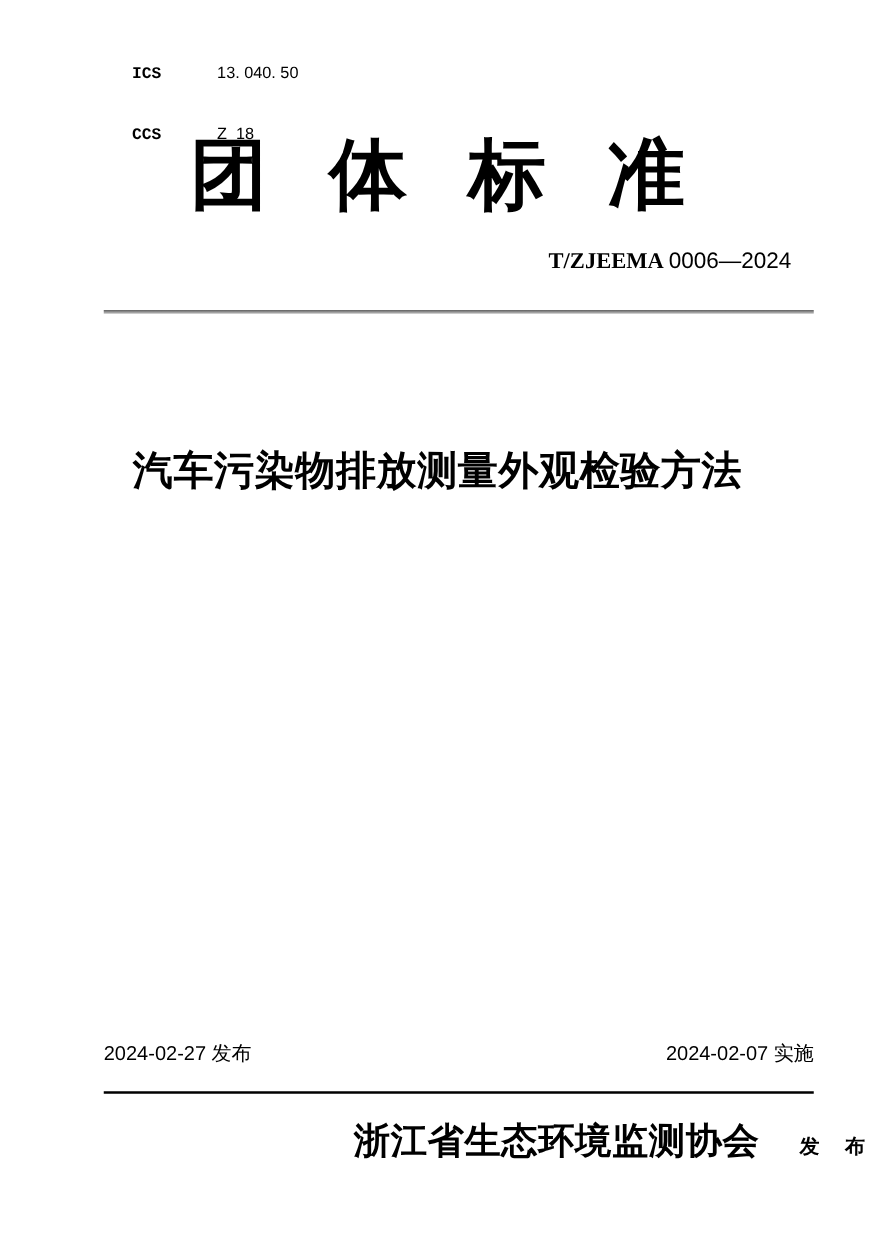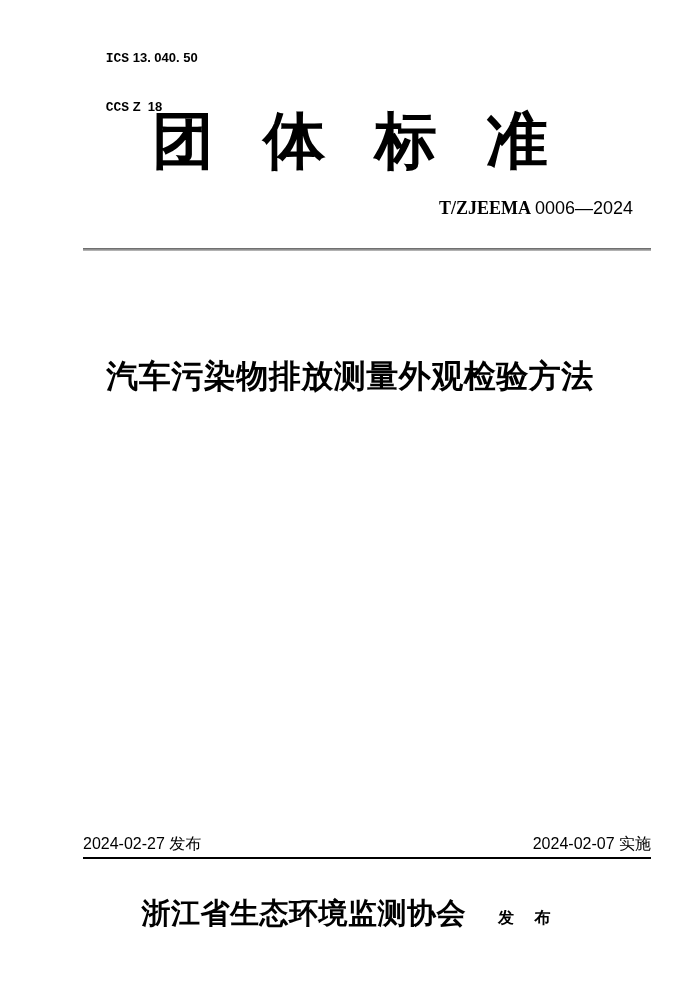--- a/index.html
+++ b/index.html
@@ -25,22 +25,23 @@
     font-size: 13px;
     line-height: 16px;
   }
   .code-line { white-space: pre; }
   .code-label {
     font-family: Liberation Mono, monospace;
     font-weight: bold;
   }
   .code-value {
     font-family: "Liberation Sans", sans-serif;
-    font-weight: bold;
+    font-weight: normal;
     white-space: pre;
+    margin-left: 41px;
   }
 
   
   .doc-type {
     position: absolute;
     top: 109px;
     left: 152px;
     width: 396px;
     display: flex;
     justify-content: space-between;
@@ -113,31 +114,31 @@
     top: 834px;
     left: 83px;
     width: 568px;
     display: flex;
     justify-content: space-between;
     align-items: baseline;
     font-size: 16px;
     line-height: 19px;
     font-family: "Liberation Sans", sans-serif;
     border-bottom: 2px solid #000000;
-    padding-bottom: 4px;
+    padding-bottom: 20px;
   }
 
   
   .publisher-row {
     position: absolute;
     top: 895px;
     left: 0;
     width: 100%;
     display: flex;
-    justify-content: center;
+    justify-content: flex-end;
     align-items: baseline;
     gap: 32px;
     font-family: "Liberation Sans", sans-serif;
   }
   .publisher-name {
     font-size: 29px;
     line-height: 36px;
     font-weight: bold;
     letter-spacing: 0.5px;
   }

